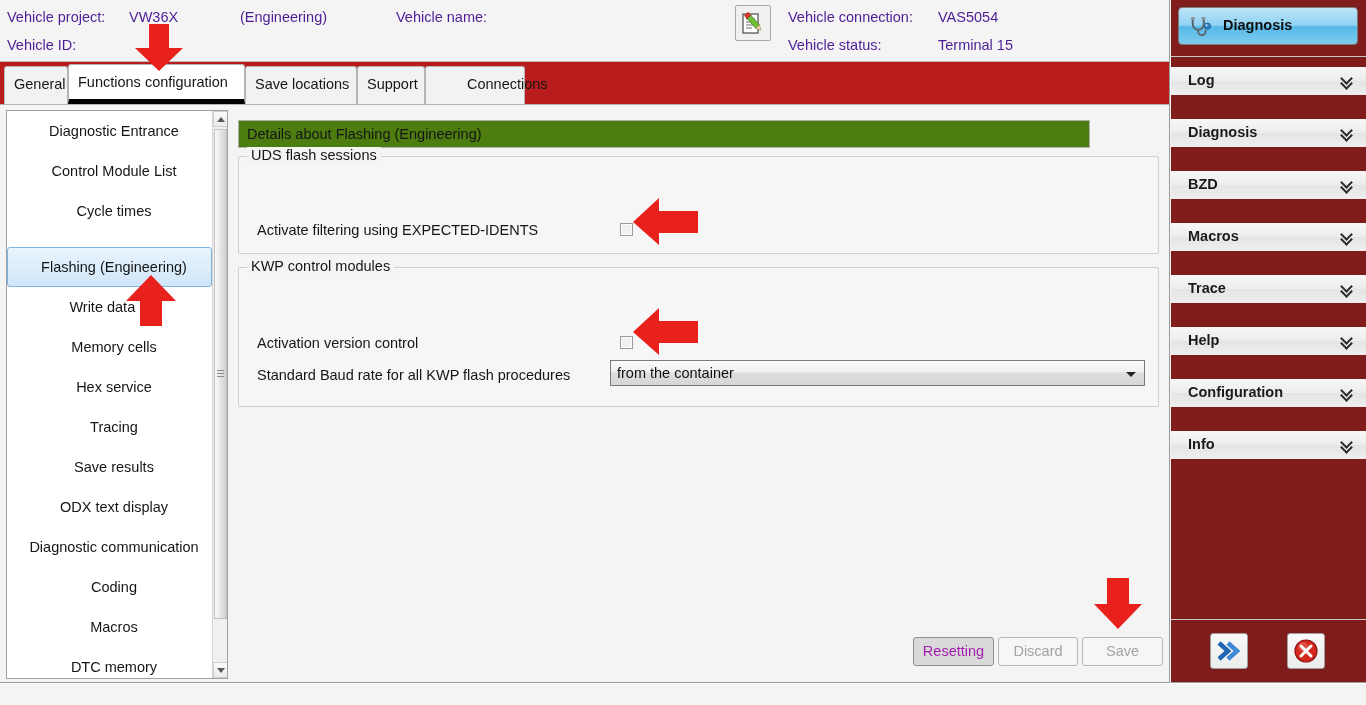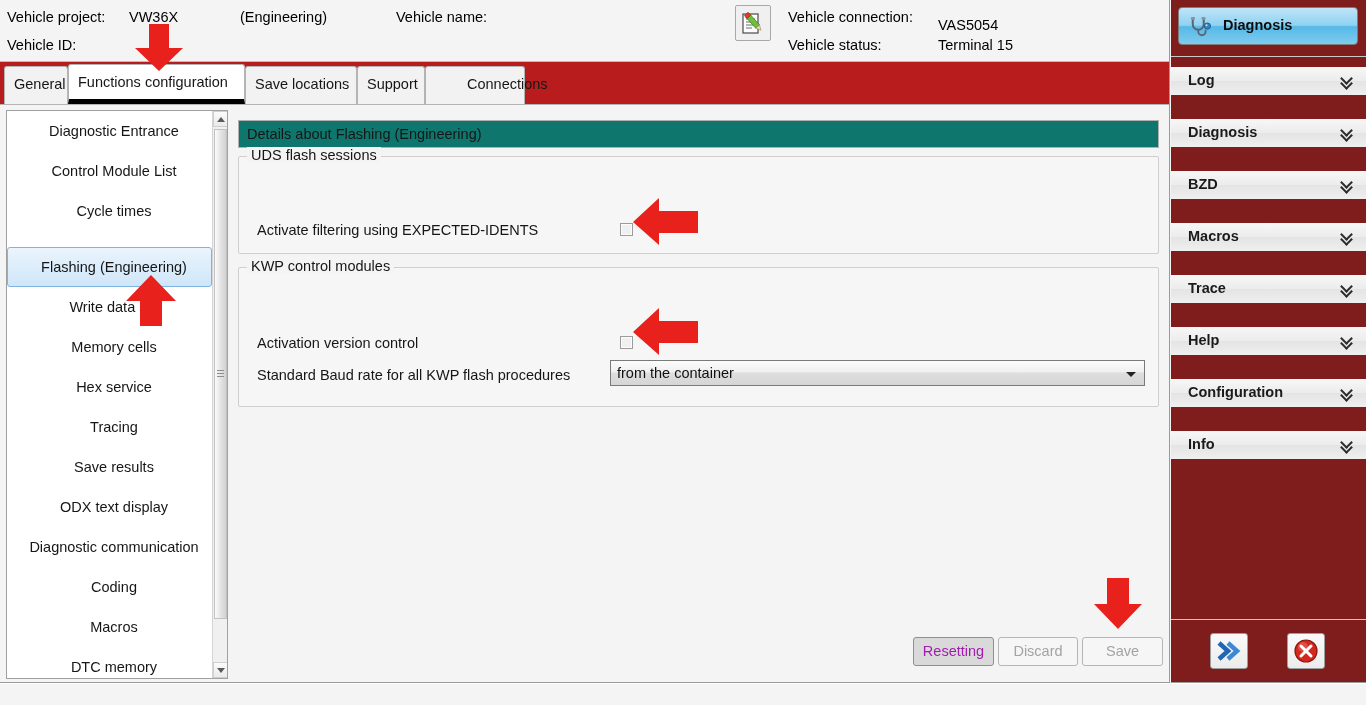--- a/index.html
+++ b/index.html
@@ -44,31 +44,31 @@
     left: 0; top: 0;
     width: 1169px;
     height: 62px;
     background: #f4f4f4;
     border-bottom: 1px solid #bdbdbd;
     box-sizing: border-box;
   }
   .hdr-label {
     position: absolute;
     font-size: 14.5px;
-    color: #000000;
+    color: #4c1d95;
     white-space: nowrap;
     line-height: 18px;
   }
   #hv-project-label  { left: 7px;   top: 8px; }
   #hv-project-value  { left: 129px; top: 8px; }
   #hv-engineering    { left: 240px; top: 8px; }
   #hv-name-label     { left: 396px; top: 8px; }
   #hv-id-label       { left: 7px;   top: 36px; }
   #hv-conn-label     { left: 788px; top: 8px; }
-  #hv-conn-value     { left: 938px; top: 16px; }
+  #hv-conn-value     { left: 938px; top: 8px; }
   #hv-status-label   { left: 788px; top: 36px; }
   #hv-status-value   { left: 938px; top: 36px; }
 
   #notepad-button {
     position: absolute;
     left: 735px; top: 5px;
     width: 36px; height: 36px;
     border: 1px solid #a8a8a8;
     border-radius: 2px;
     background: #f0f0f0;
@@ -210,23 +210,23 @@
   
   #detail-panel {
     position: absolute;
     left: 238px; top: 5px;
     width: 925px;
     height: 569px;
   }
   #detail-title-bar {
     position: absolute;
     left: 0; top: 10px;
-    width: 921px;
+    width: 852px;
     height: 28px;
-    background: #0f766e;
+    background: #4d7c0f;
     border: 1px solid #b0b0b0;
     box-sizing: border-box;
     line-height: 26px;
     padding-left: 8px;
     font-size: 14.5px;
     color: #161616;
     white-space: nowrap;
   }
 
   .group-box {

